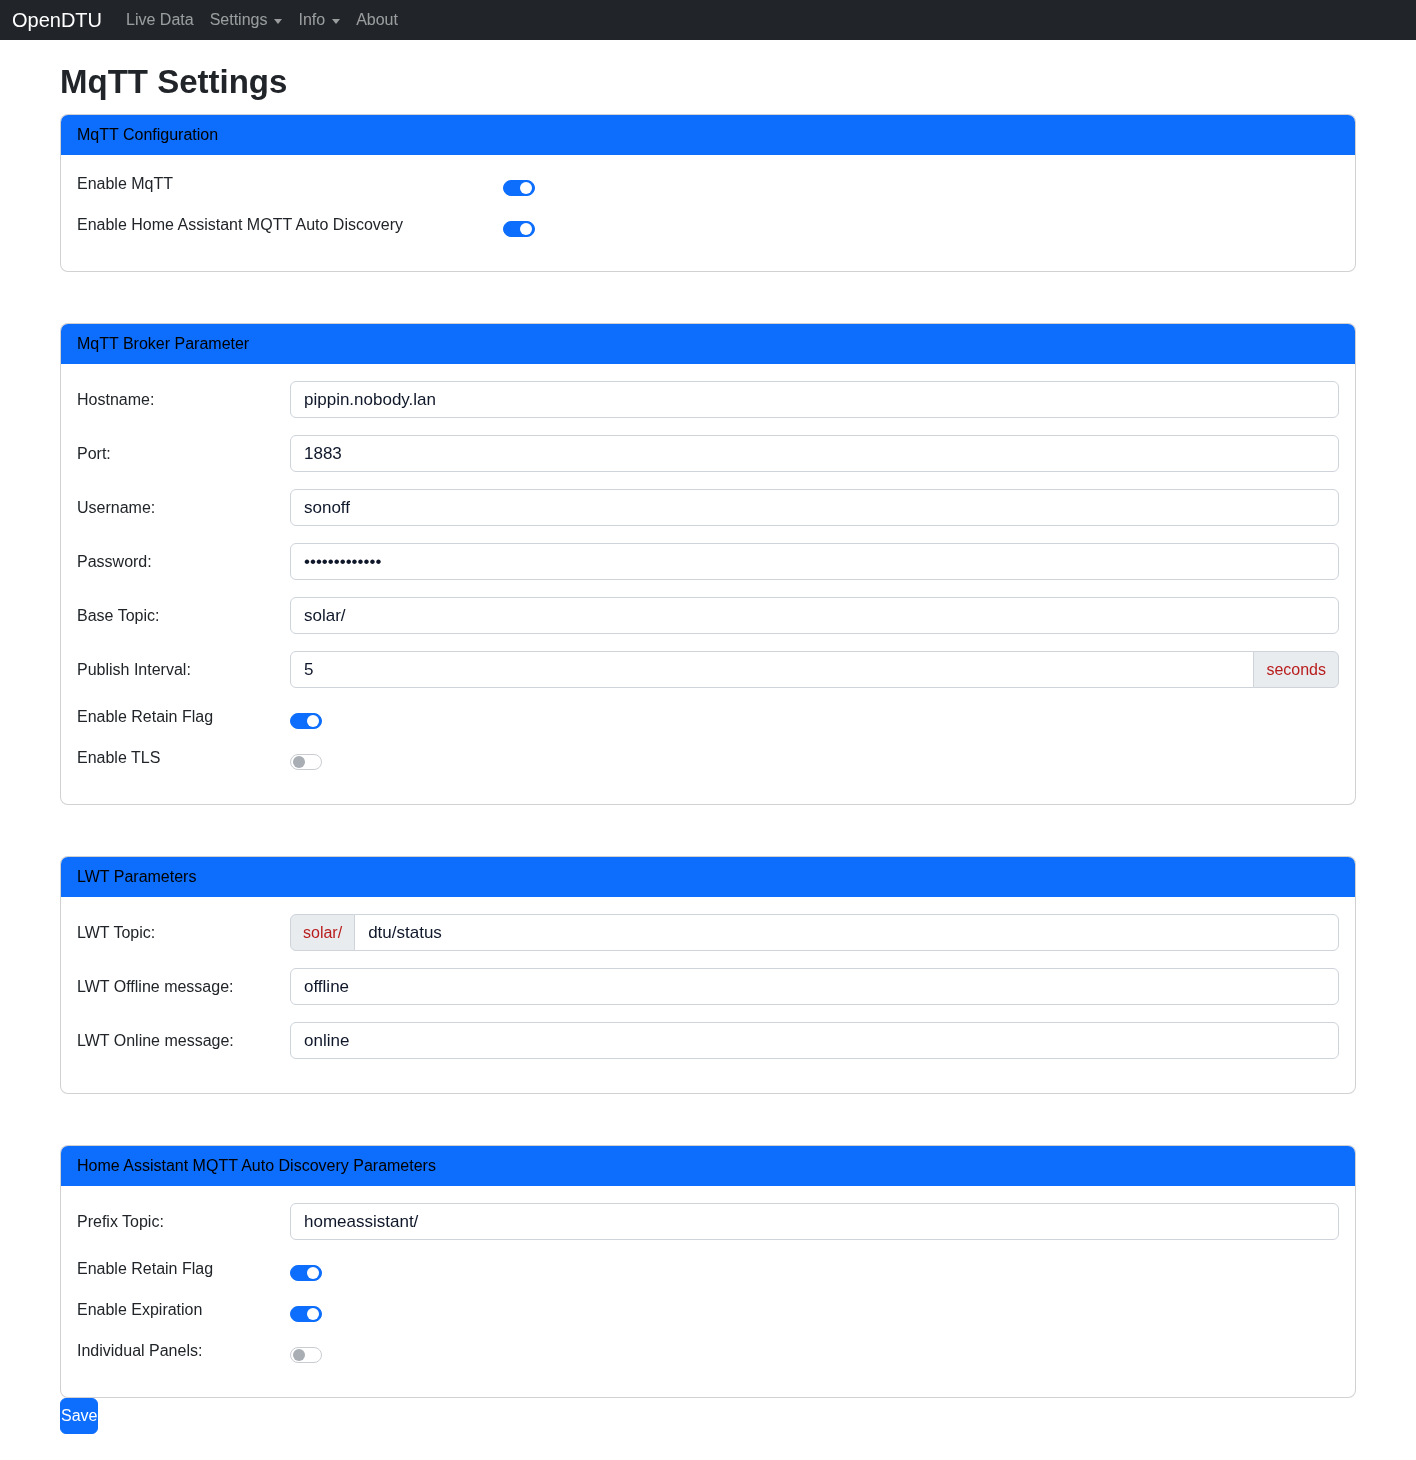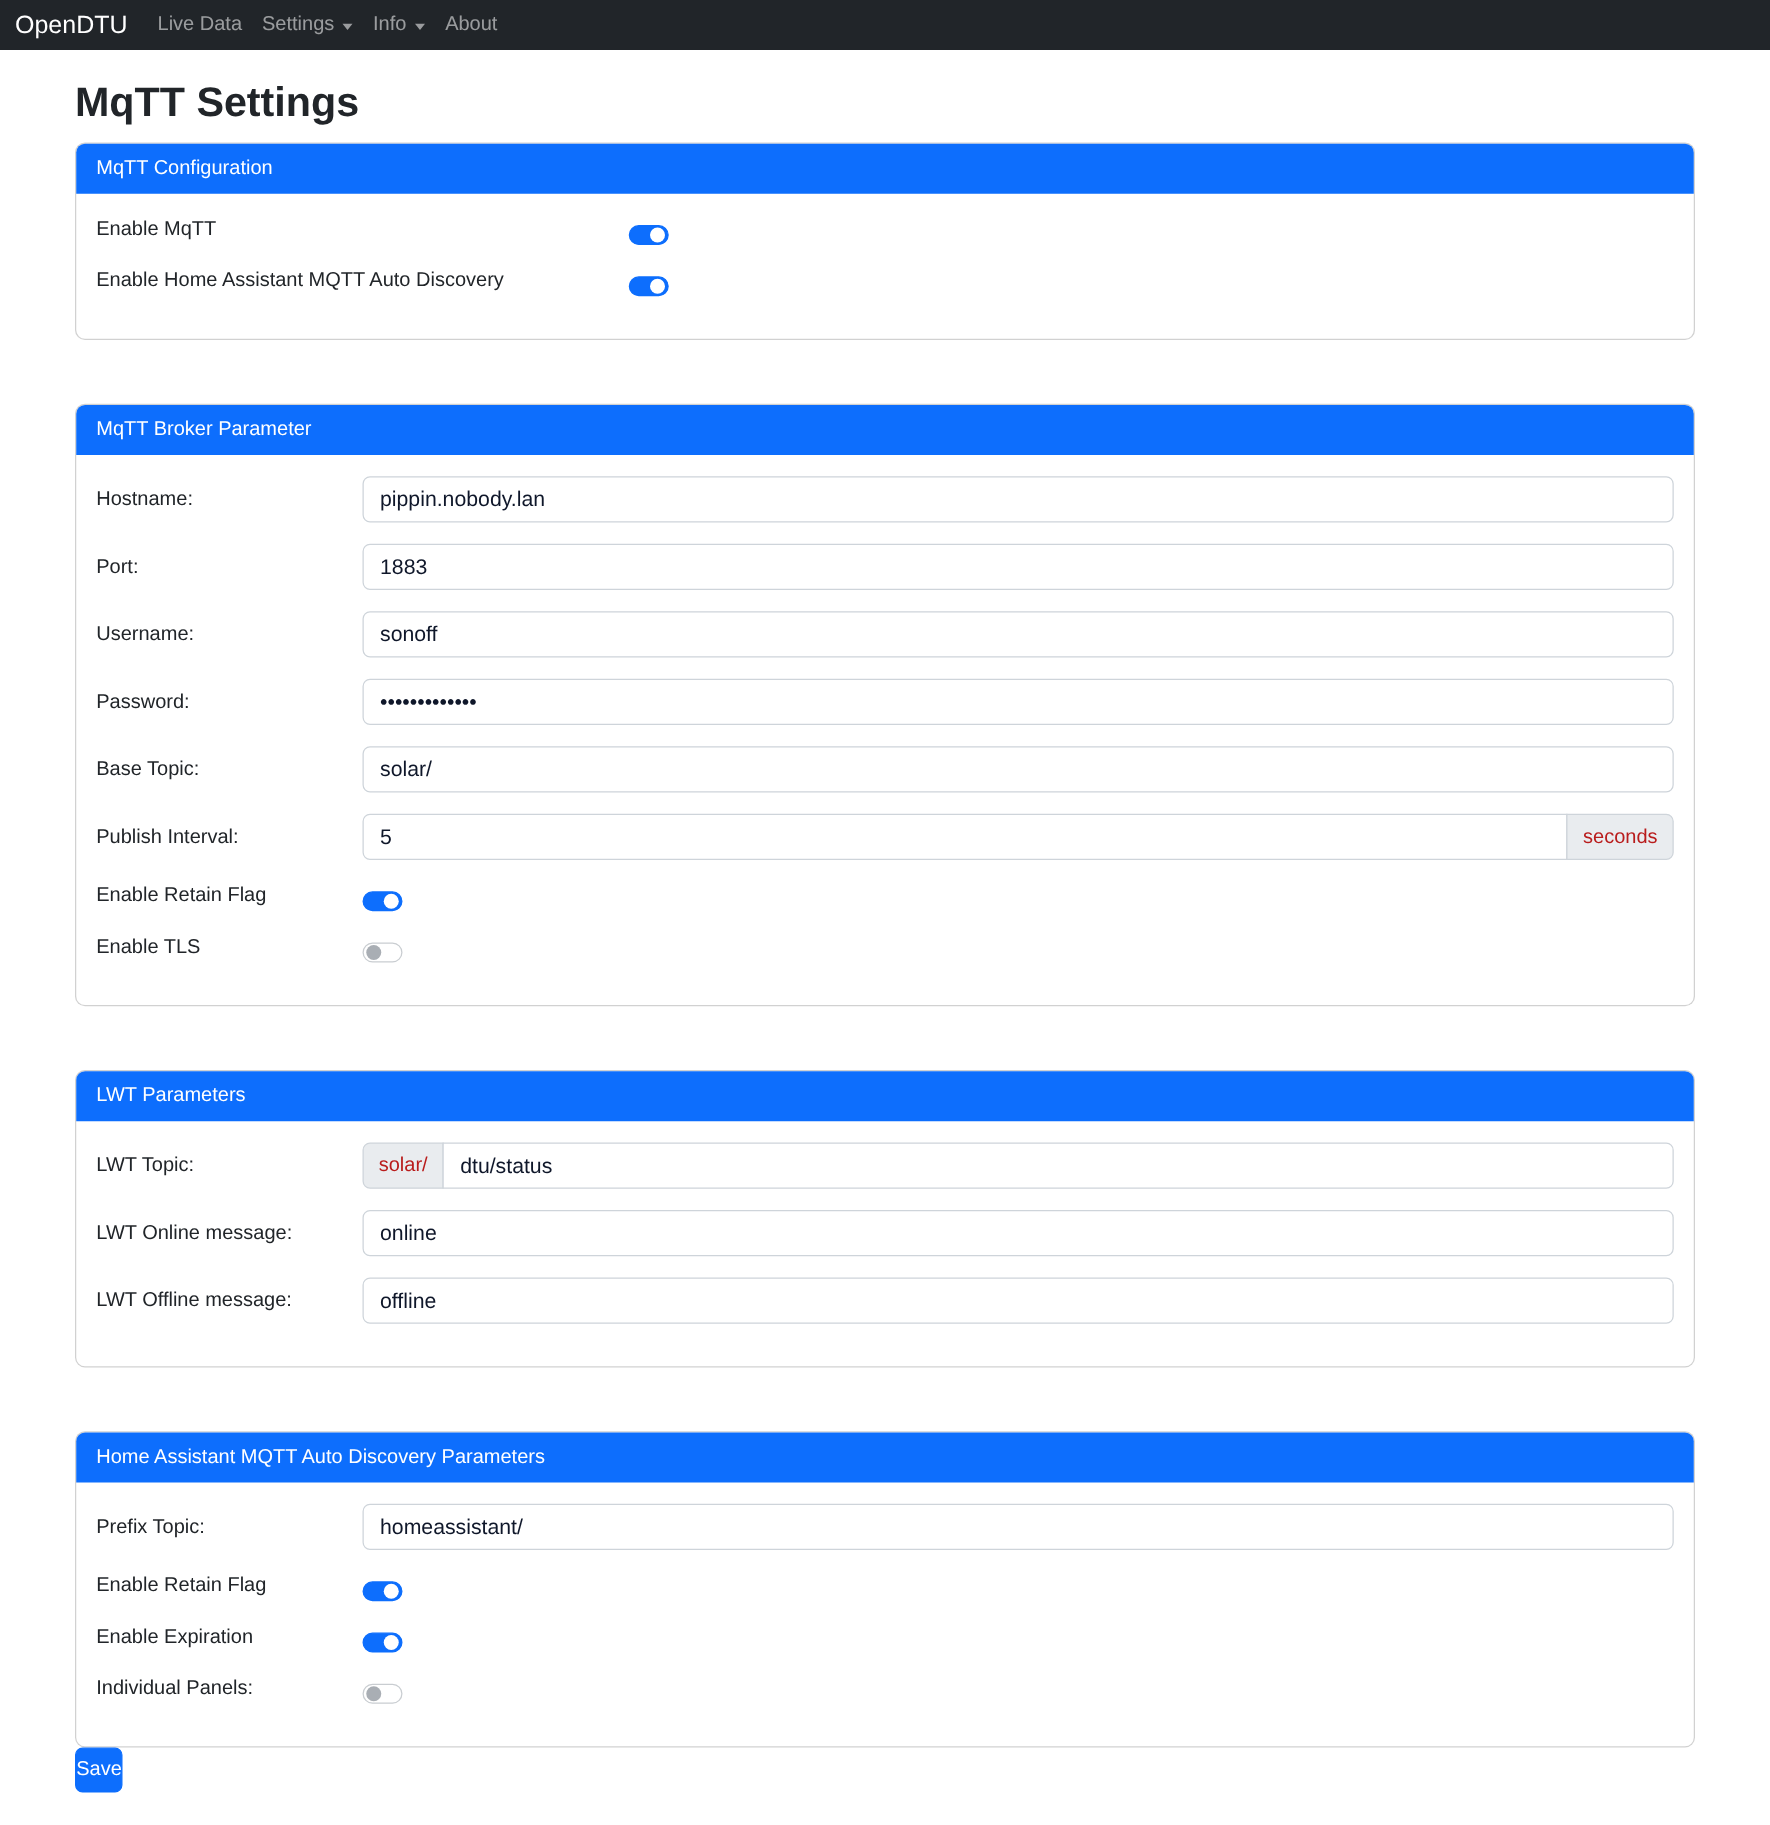--- a/index.html
+++ b/index.html
@@ -64,21 +64,21 @@
 
   
   .card {
     border: 1px solid rgba(0,0,0,0.18);
     border-radius: 8px;
     margin-bottom: 51px;
     background: #fff;
   }
   .card-header {
     background: #0d6efd;
-    color: #ffffff;
+    color: #000000;
     font-size: 16px;
     line-height: 24px;
     padding: 8px 16px;
     border-radius: 7px 7px 0 0;
   }
   .card-body { padding: 17px 16px 17px 16px; }
 
   
   .frow {
     display: flex;
@@ -267,27 +267,27 @@
 
       <div class="frow">
         <div class="flabel">LWT Topic:</div>
         <div class="input-group group-left">
           <span class="addon addon-left">solar/</span>
           <input class="fcontrol" type="text" value="dtu/status" style="">
         </div>
       </div>
 
       <div class="frow">
+        <div class="flabel">LWT Offline message:</div>
+        <input class="fcontrol" type="text" value="offline" style="">
+      </div>
+
+      <div class="frow">
         <div class="flabel">LWT Online message:</div>
         <input class="fcontrol" type="text" value="online" style="">
-      </div>
-
-      <div class="frow">
-        <div class="flabel">LWT Offline message:</div>
-        <input class="fcontrol" type="text" value="offline" style="">
       </div>
 
     </div>
   </div>
 
   
   <div class="card" style="margin-bottom:0;">
     <div class="card-header">Home Assistant MQTT Auto Discovery Parameters</div>
     <div class="card-body">
 

